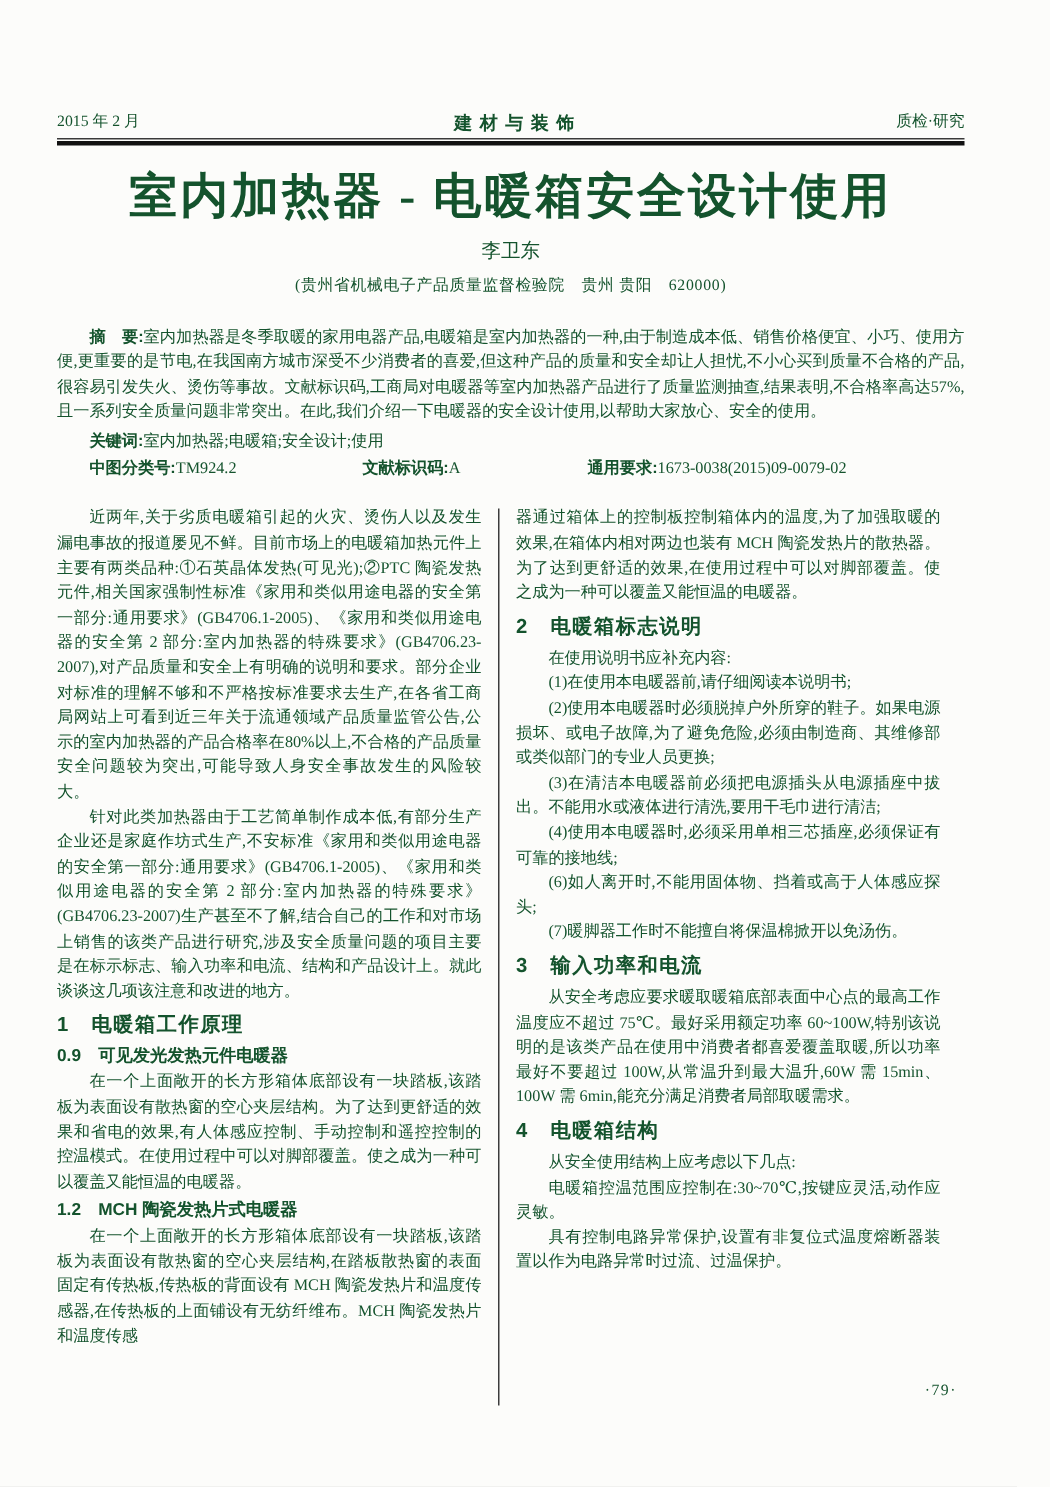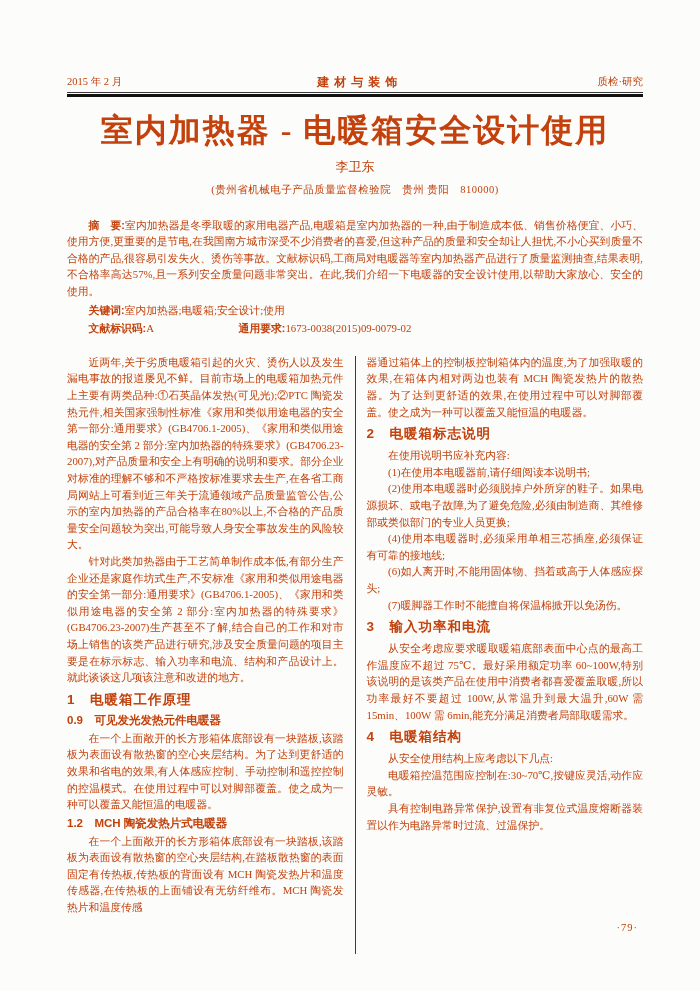--- a/index.html
+++ b/index.html
@@ -1,23 +1,23 @@
 <!DOCTYPE html>
 <html><head>
 <meta charset="utf-8">
 <style>
   html,body{margin:0;padding:0;background:#e9e9e6;}
   .page{
     position:relative;
     width:700px;height:991px;
     margin:0 auto;
     background:#fcfcfa;
-    color:#c2410c;
+    color:#14532d;
     box-sizing:border-box;
-    padding:76px 57px 0 67px;
+    padding:76px 57px 0 38px;
     font-family:"Liberation Serif","DejaVu Serif",serif;
     overflow:hidden;
   }
   
   .masthead{
     display:flex;justify-content:space-between;align-items:flex-end;
     font-size:10.5px;line-height:12px;
   }
   .masthead .journal{
     font-family:"Liberation Sans","DejaVu Sans",sans-serif;
@@ -78,26 +78,27 @@
     <span>质检·研究</span>
   </header>
 
   <div class="rule">
     <div class="thin"></div>
     <div class="thick"></div>
   </div>
 
   <h1 class="title">室内加热器 - 电暖箱安全设计使用</h1>
   <div class="author">李卫东</div>
-  <div class="affil">(贵州省机械电子产品质量监督检验院　贵州 贵阳　810000)</div>
+  <div class="affil">(贵州省机械电子产品质量监督检验院　贵州 贵阳　620000)</div>
 
   <div class="abstract">
     <p><b>摘　要:</b><span>室内加热器是冬季取暖的家用电器产品,电暖箱是室内加热器的一种,由于制造成本低、销售价格便宜、小巧、使用方便,更重要的是节电,在我国南方城市深受不少消费者的喜爱,但这种产品的质量和安全却让人担忧,不小心买到质量不合格的产品,很容易引发失火、烫伤等事故。文献标识码,工商局对电暖器等室内加热器产品进行了质量监测抽查,结果表明,不合格率高达57%,且一系列安全质量问题非常突出。在此,我们介绍一下电暖器的安全设计使用,以帮助大家放心、安全的使用。</span></p>
     <p class="kw"><b>关键词:</b><span>室内加热器;电暖箱;安全设计;使用</span></p>
     <div class="meta">
+      <span class="seg1"><b>中图分类号:</b><span>TM924.2</span></span>
       <span class="seg2"><b>文献标识码:</b><span>A</span></span>
       <span class="seg3"><b>通用要求:</b><span>1673-0038(2015)09-0079-02</span></span>
     </div>
   </div>
 
   <div class="columns">
 
     <div class="col">
       <p>近两年,关于劣质电暖箱引起的火灾、烫伤人以及发生漏电事故的报道屡见不鲜。目前市场上的电暖箱加热元件上主要有两类品种:①石英晶体发热(可见光);②PTC 陶瓷发热元件,相关国家强制性标准《家用和类似用途电器的安全第一部分:通用要求》(GB4706.1-2005)、《家用和类似用途电器的安全第 2 部分:室内加热器的特殊要求》(GB4706.23-2007),对产品质量和安全上有明确的说明和要求。部分企业对标准的理解不够和不严格按标准要求去生产,在各省工商局网站上可看到近三年关于流通领域产品质量监管公告,公示的室内加热器的产品合格率在80%以上,不合格的产品质量安全问题较为突出,可能导致人身安全事故发生的风险较大。</p>
       <p>针对此类加热器由于工艺简单制作成本低,有部分生产企业还是家庭作坊式生产,不安标准《家用和类似用途电器的安全第一部分:通用要求》(GB4706.1-2005)、《家用和类似用途电器的安全第 2 部分:室内加热器的特殊要求》(GB4706.23-2007)生产甚至不了解,结合自己的工作和对市场上销售的该类产品进行研究,涉及安全质量问题的项目主要是在标示标志、输入功率和电流、结构和产品设计上。就此谈谈这几项该注意和改进的地方。</p>
@@ -109,20 +110,21 @@
     </div>
 
     <div class="divider"></div>
 
     <div class="col">
       <p class="noindent">器通过箱体上的控制板控制箱体内的温度,为了加强取暖的效果,在箱体内相对两边也装有 MCH 陶瓷发热片的散热器。为了达到更舒适的效果,在使用过程中可以对脚部覆盖。使之成为一种可以覆盖又能恒温的电暖器。</p>
       <h2>2　电暖箱标志说明</h2>
       <p>在使用说明书应补充内容:</p>
       <p>(1)在使用本电暖器前,请仔细阅读本说明书;</p>
       <p>(2)使用本电暖器时必须脱掉户外所穿的鞋子。如果电源损坏、或电子故障,为了避免危险,必须由制造商、其维修部或类似部门的专业人员更换;</p>
+      <p>(3)在清洁本电暖器前必须把电源插头从电源插座中拔出。不能用水或液体进行清洗,要用干毛巾进行清洁;</p>
       <p>(4)使用本电暖器时,必须采用单相三芯插座,必须保证有可靠的接地线;</p>
       <p>(6)如人离开时,不能用固体物、挡着或高于人体感应探头;</p>
       <p>(7)暖脚器工作时不能擅自将保温棉掀开以免汤伤。</p>
       <h2>3　输入功率和电流</h2>
       <p>从安全考虑应要求暖取暖箱底部表面中心点的最高工作温度应不超过 75℃。最好采用额定功率 60~100W,特别该说明的是该类产品在使用中消费者都喜爱覆盖取暖,所以功率最好不要超过 100W,从常温升到最大温升,60W 需 15min、100W 需 6min,能充分满足消费者局部取暖需求。</p>
       <h2>4　电暖箱结构</h2>
       <p>从安全使用结构上应考虑以下几点:</p>
       <p>电暖箱控温范围应控制在:30~70℃,按键应灵活,动作应灵敏。</p>
       <p>具有控制电路异常保护,设置有非复位式温度熔断器装置以作为电路异常时过流、过温保护。</p>
     </div>

